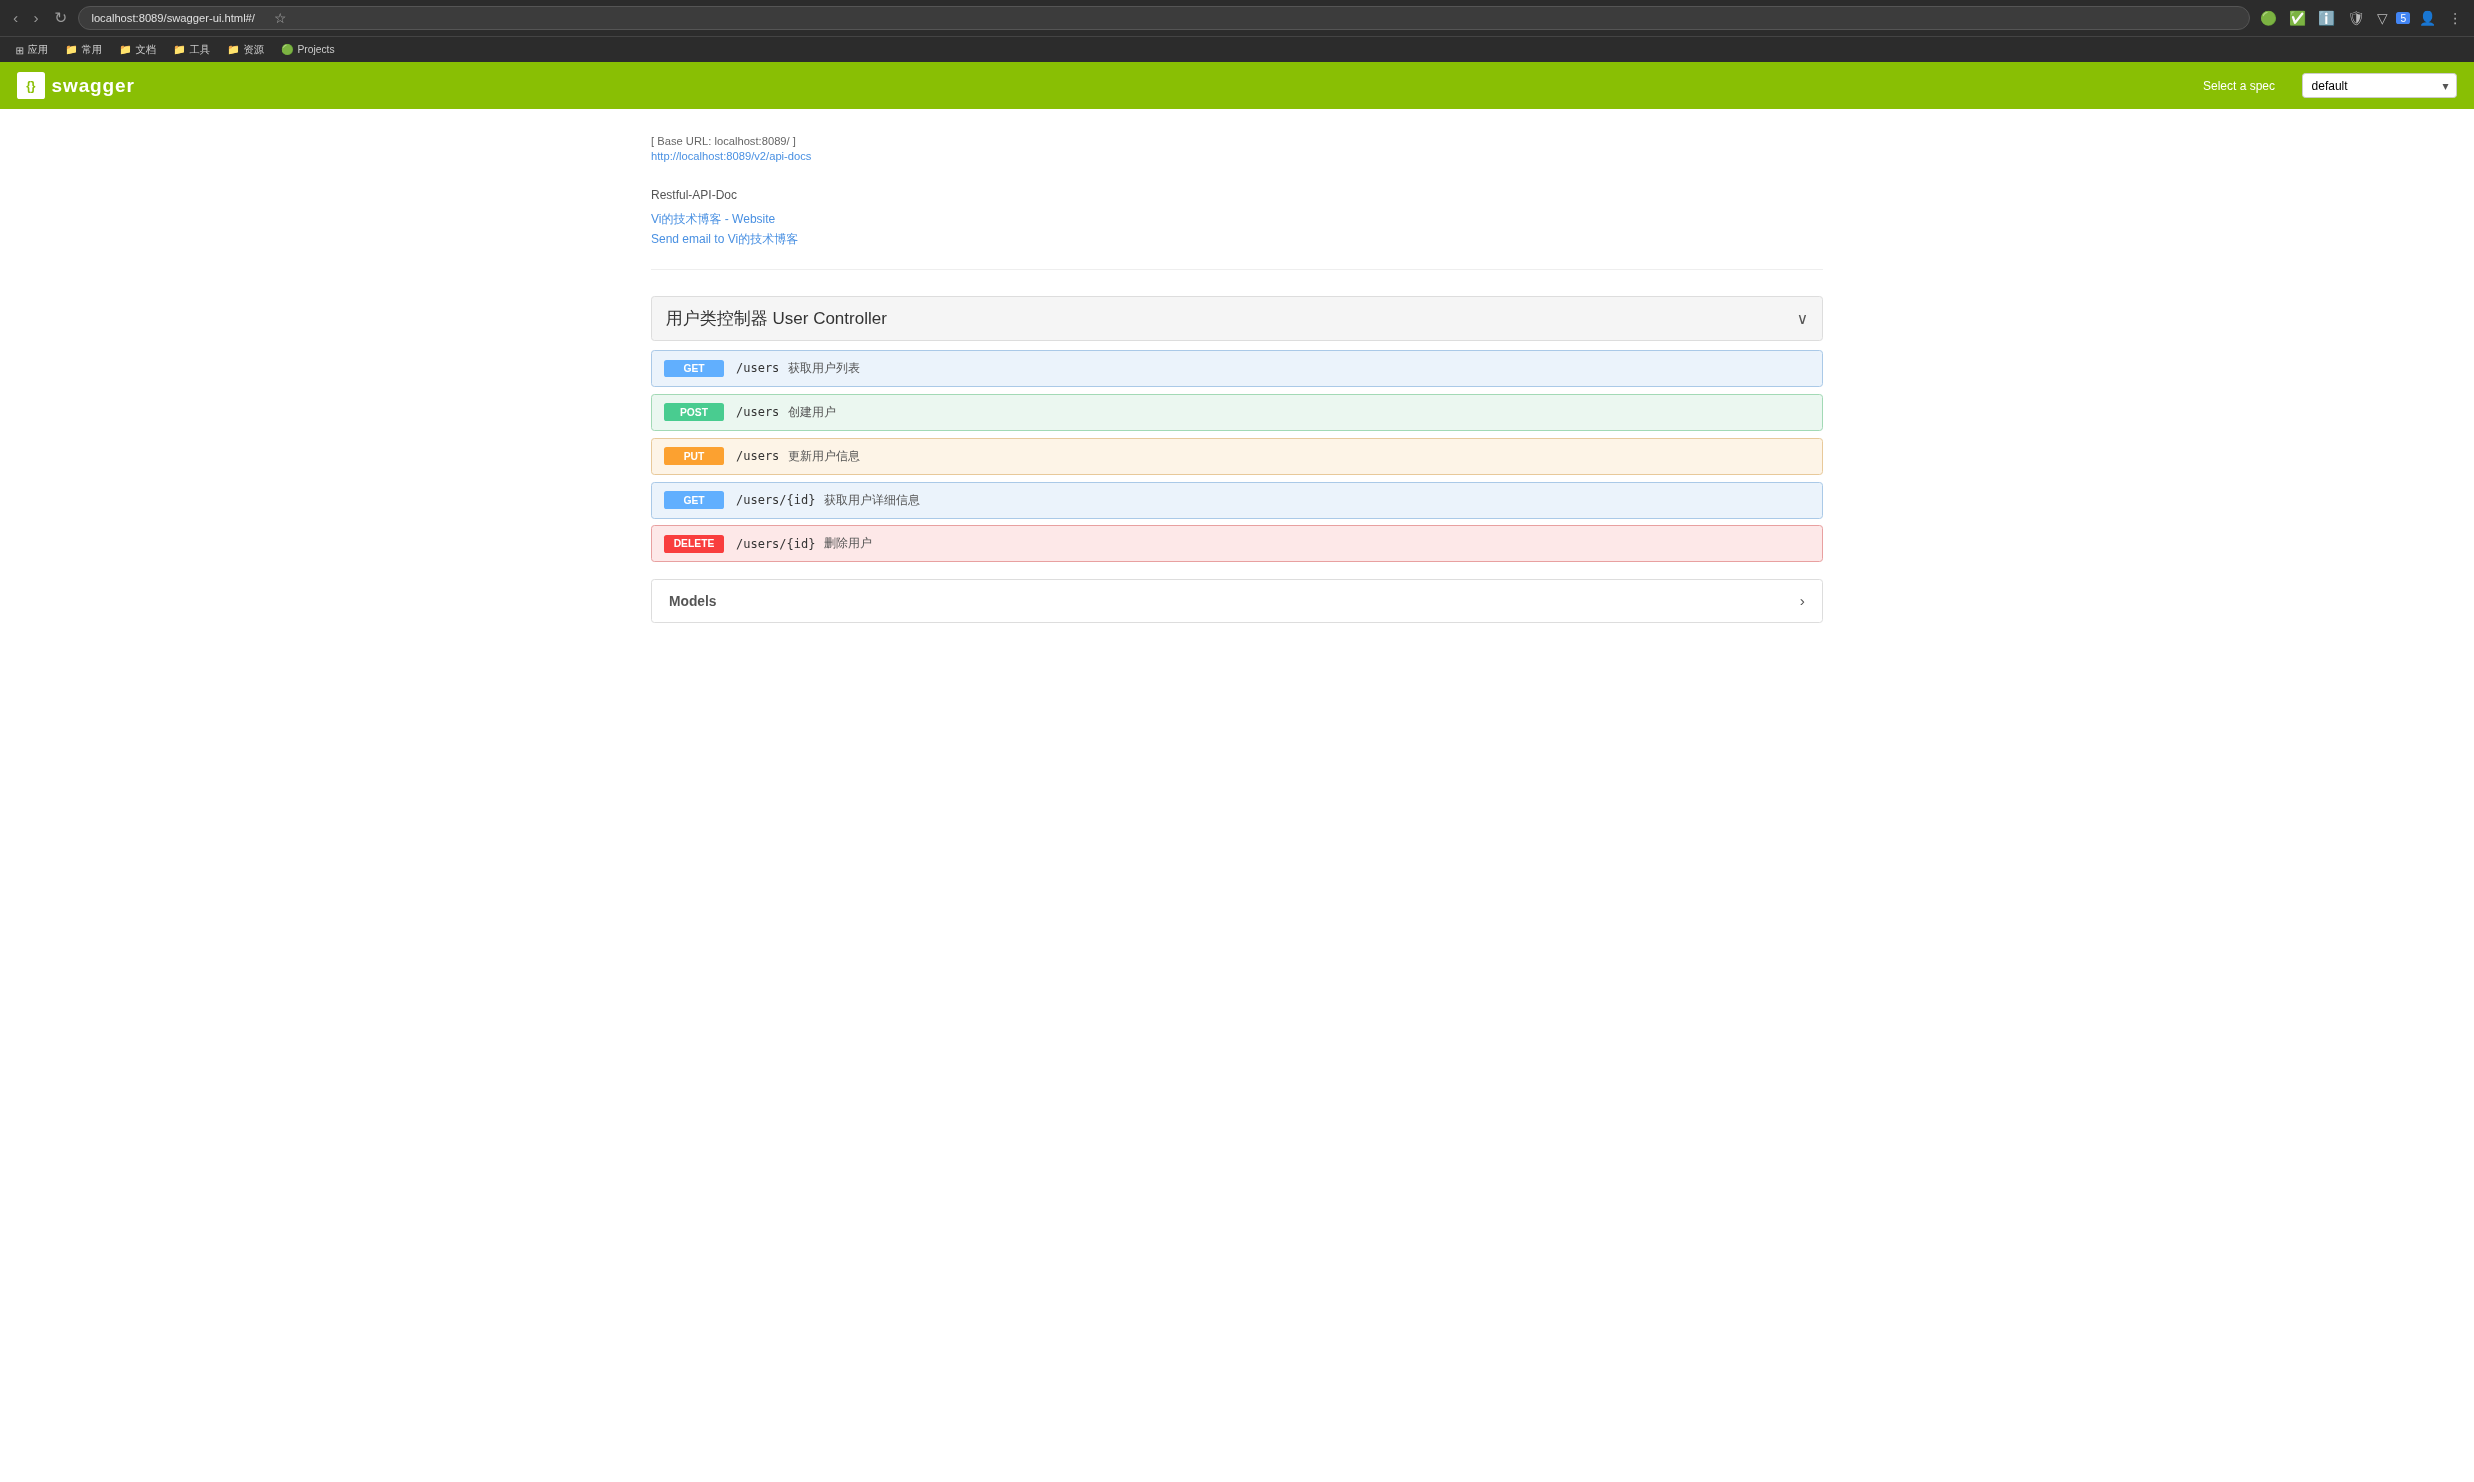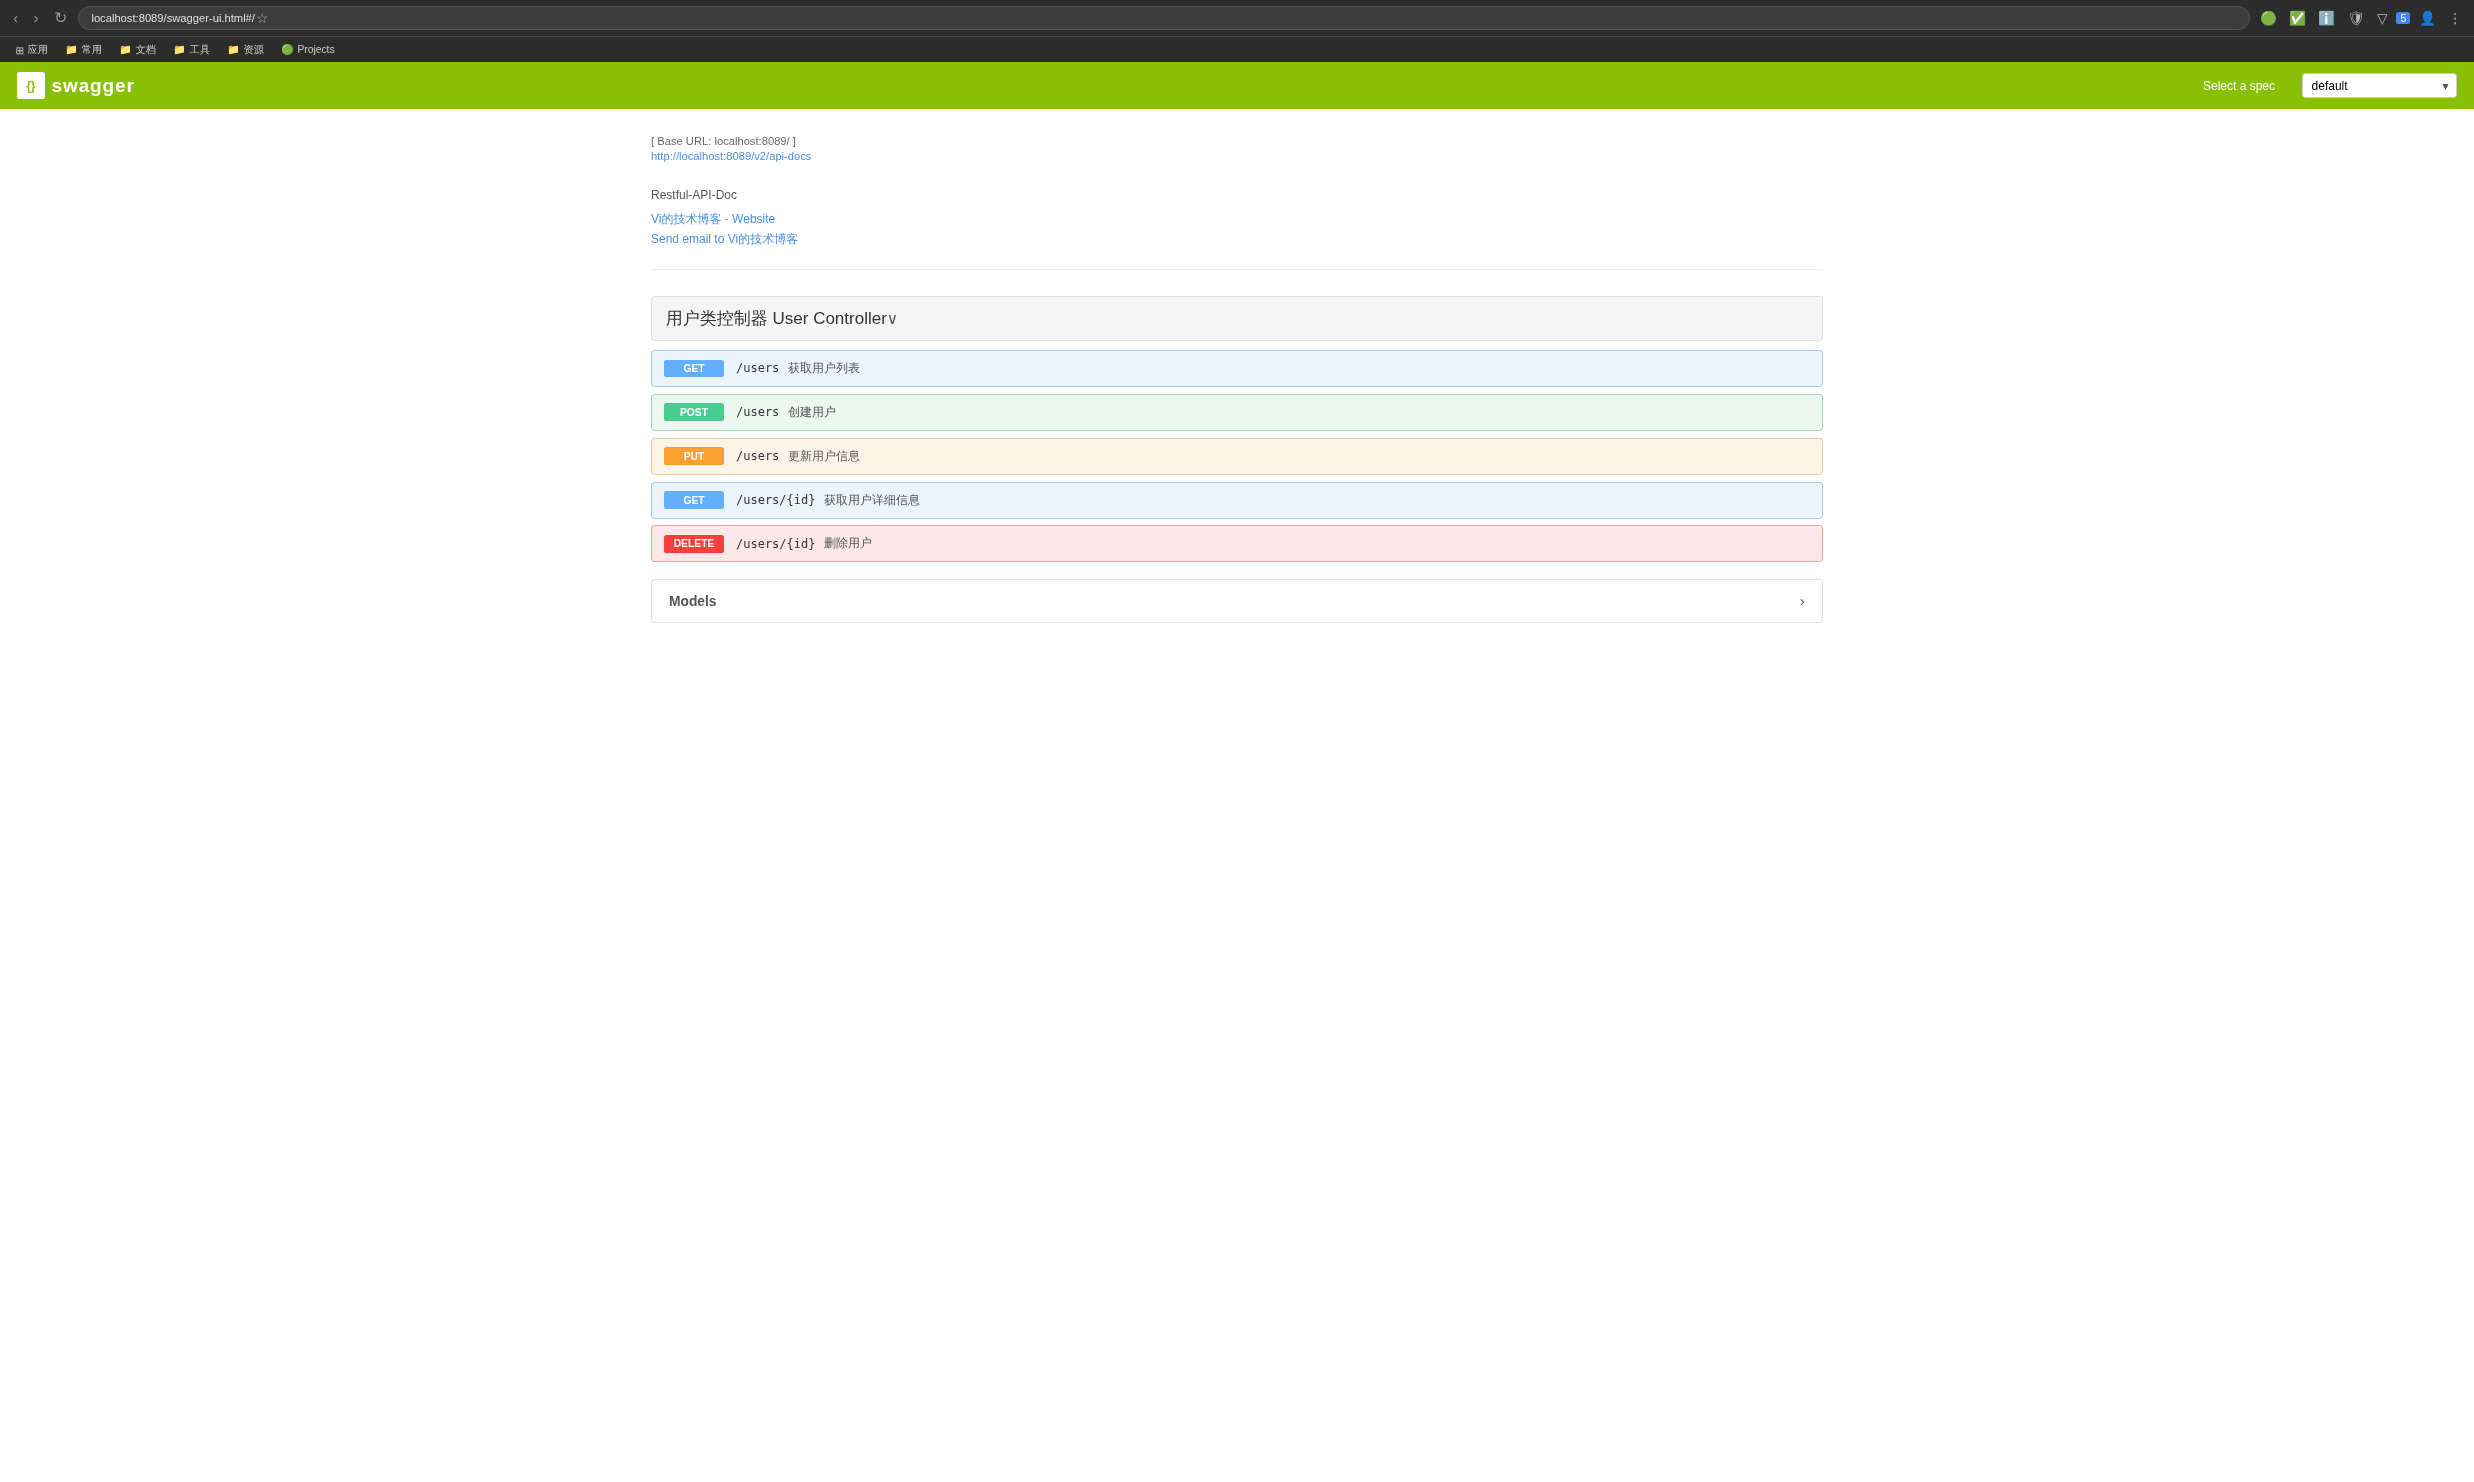--- a/index.html
+++ b/index.html
@@ -26,21 +26,21 @@
     .browser-address-bar {
       flex: 1;
       background: #3c3c3c;
       border: 0.9px solid #555;
       border-radius: 17px;
       padding: 3.4px 12px;
       color: #e0e0e0;
       font-size: 11.2px;
       display: flex;
       align-items: center;
-      gap: 1px;
+      gap: 19px;
     }
     .browser-star { color: #aaa; font-size: 13.8px; }
     .browser-toolbar-right {
       display: flex;
       align-items: center;
       gap: 5.2px;
     }
     .browser-icon-btn {
       background: none;
       border: none;
@@ -195,21 +195,21 @@
       margin-bottom: 3.4px;
     }
 
     
     .controller-section {
       margin-bottom: 17px;
     }
     .controller-header {
       display: flex;
       align-items: center;
-      justify-content: flex-start;
+      justify-content: space-between;
       padding: 10.3px 13.8px;
       background: #f5f5f5;
       border: 0.9px solid #ddd;
       border-radius: 3.4px;
       cursor: pointer;
       margin-bottom: 8.6px;
     }
     .controller-title {
       font-size: 17px;
       font-weight: normal;

